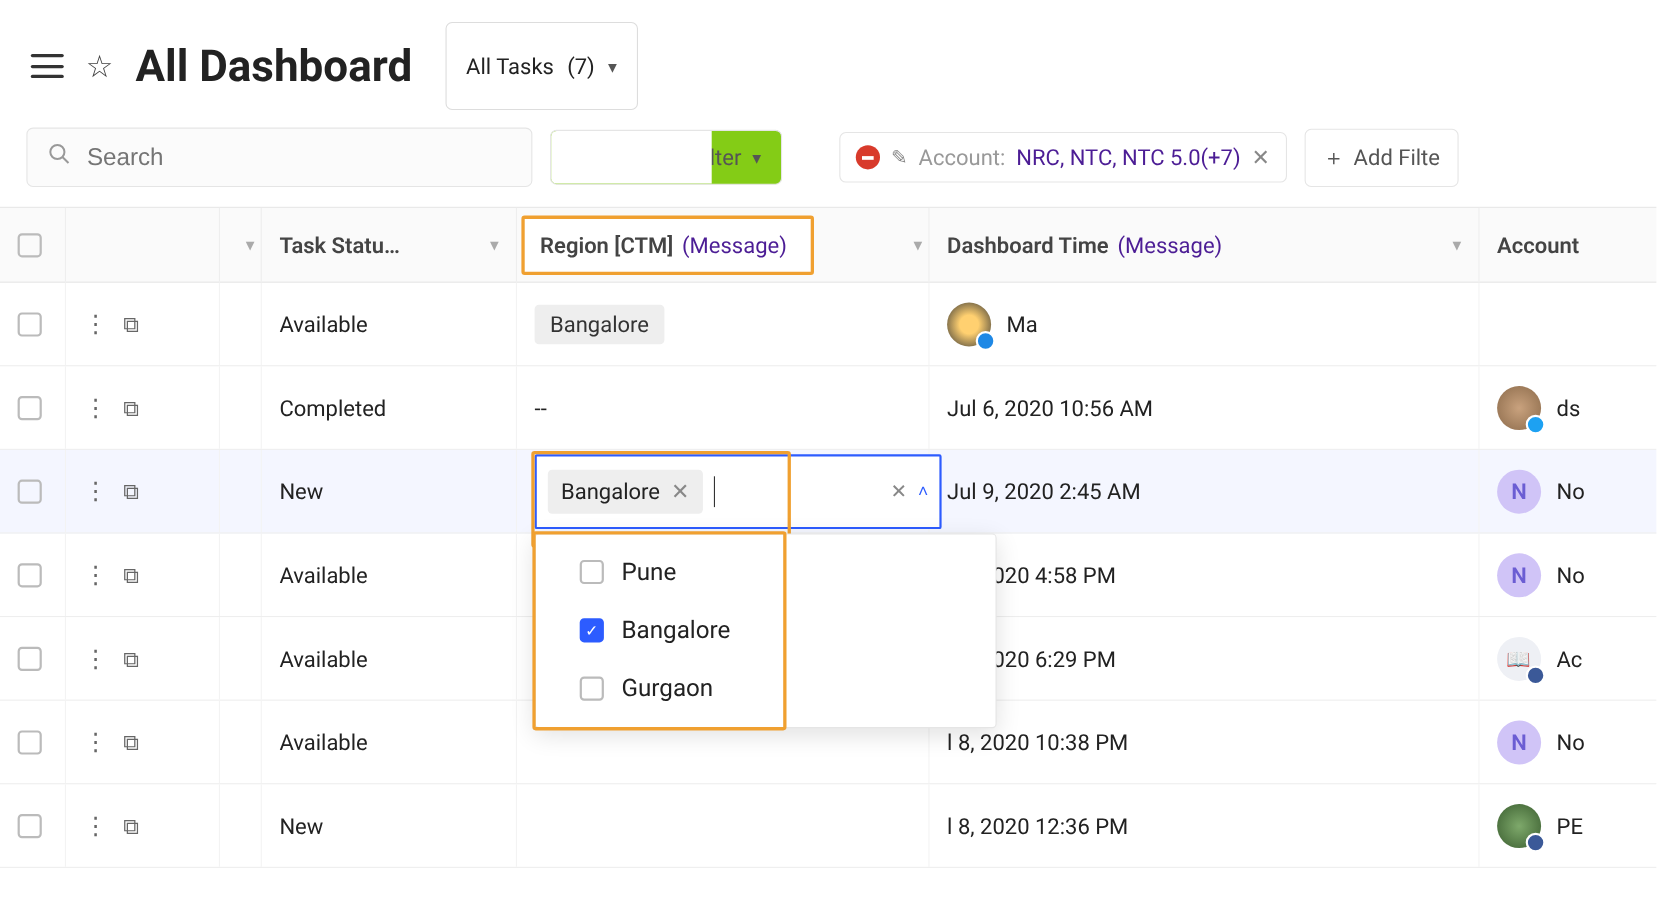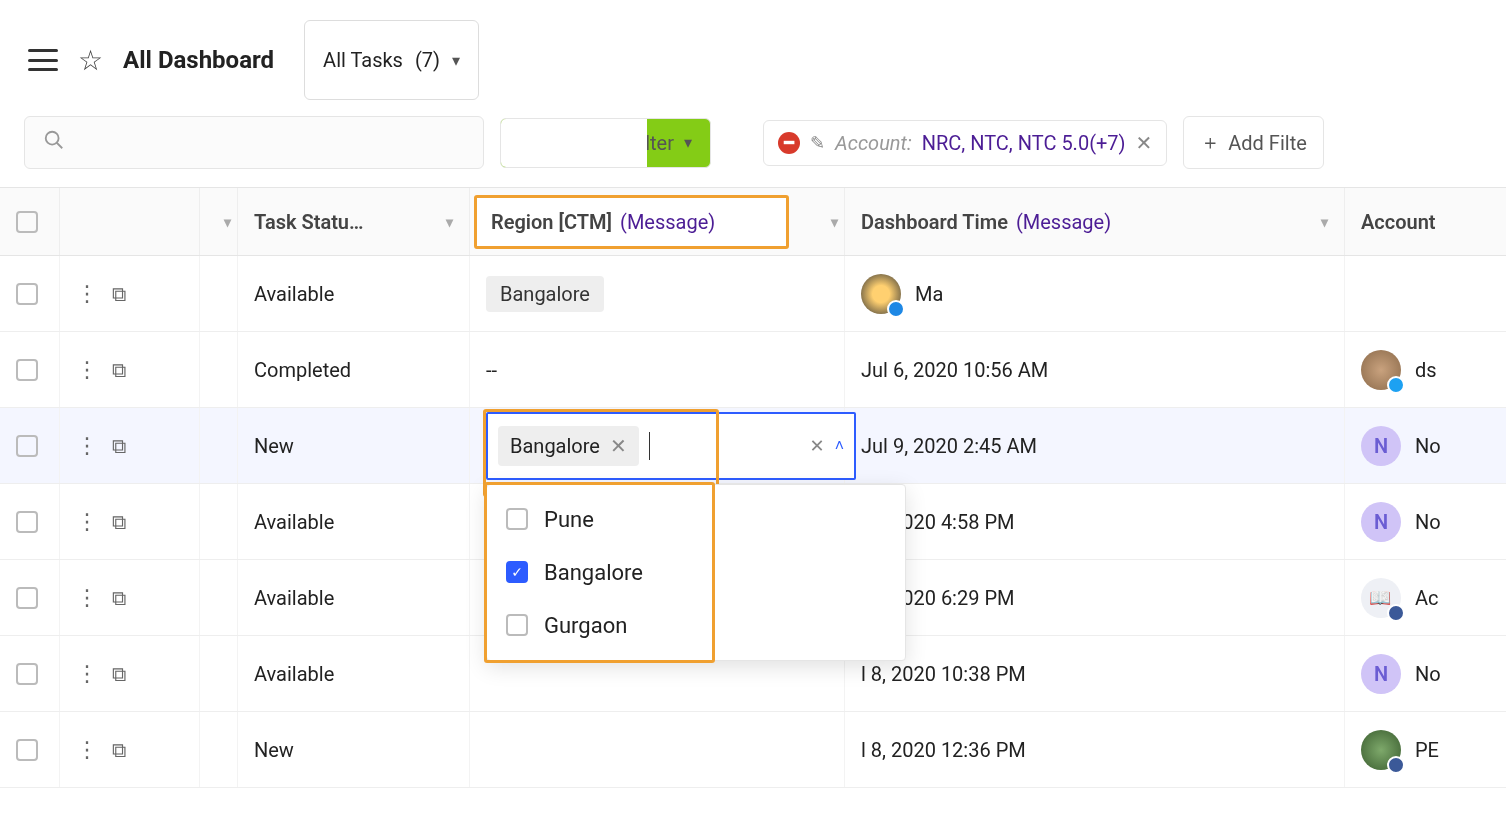--- a/index.html
+++ b/index.html
@@ -2,33 +2,33 @@
 <html><head>
 <meta charset="utf-8">
 <style>
   * { box-sizing: border-box; margin: 0; padding: 0; }
   body { font-family: -apple-system, BlinkMacSystemFont, "Segoe UI", Roboto, sans-serif; font-size: 16px; color: #222; background: #fff; width: 1506px; }
   
   .topbar { display: flex; align-items: center; padding: 20px 28px 10px; gap: 20px; }
   .hamburger { width: 30px; height: 22px; display: flex; flex-direction: column; justify-content: space-between; cursor: pointer; }
   .hamburger span { display: block; height: 3px; background: #333; border-radius: 2px; }
   .star-icon { font-size: 28px; color: #444; cursor: pointer; }
-  .page-title { font-size: 24px; font-weight: 700; color: #222; }
+  .page-title { font-size: 40px; font-weight: 700; color: #222; }
   .tasks-dropdown { margin-left: 10px; border: 1px solid #ddd; border-radius: 6px; padding: 27px 18px; display: flex; align-items: center; gap: 12px; font-size: 20px; cursor: pointer; }
   .chev { font-size: 16px; color: #555; }
   
   .filterbar { display: flex; align-items: center; padding: 6px 24px 18px; gap: 16px; }
   .search-box { display: flex; align-items: center; border: 1px solid #e5e5e5; border-radius: 6px; padding: 12px 18px; width: 460px; background: #fbfbfb; }
   .search-box input { border: none; outline: none; font-size: 22px; flex: 1; background: transparent; color: #888; }
   .search-icon { font-size: 22px; color: #999; margin-right: 14px; }
   .quick-filter { border: 1px solid #e5e5e5; border-radius: 6px; padding: 12px 18px; background: #84cc16; display: flex; align-items: center; gap: 10px; font-size: 20px; color: #555; position: relative; overflow: hidden; width: 211px; justify-content: flex-end;}
   .quick-filter .blur { position: absolute; left: 0; top: 0; bottom: 0; width: 70%; background: #fff; }
   .filter-chip { display: flex; align-items: center; border: 1px solid #e5e5e5; border-radius: 6px; padding: 10px 14px; background: #fff; font-size: 20px; gap: 10px; }
   .filter-chip .stop-icon { width: 22px; height: 22px; border-radius: 50%; background: #d83a2b; display: inline-flex; align-items: center; justify-content: center; color: #fff; font-weight: bold; font-size: 16px; }
-  .filter-chip .label { color: #999; font-style: italic; }
+  .filter-chip .label { color: #999; }
   .filter-chip .value { color: #4c1d95; }
   .filter-chip .close { color: #888; font-size: 20px; cursor: pointer; }
   .filter-chip .edit-icon { color: #888; font-size: 18px; }
   .add-filter { border: 1px solid #e5e5e5; border-radius: 6px; padding: 12px 16px; font-size: 20px; color: #555; display: flex; align-items: center; gap: 8px; cursor: pointer; white-space: nowrap; }
   
   .grid { border-top: 1px solid #e5e5e5; }
   .grid-header, .grid-row { display: grid; grid-template-columns: 60px 140px 38px 232px 375px 500px 200px; align-items: center; }
   .grid-header { background: #fafafa; height: 68px; border-bottom: 1px solid #e5e5e5; font-weight: 600; color: #444; font-size: 20px; }
   .grid-header .cell { display: flex; align-items: center; gap: 8px; padding: 0 16px; height: 100%; border-right: 1px solid #eee; }
   .grid-header .cell .sub { color: #4c1d95; font-weight: 400; }
@@ -56,21 +56,21 @@
   .combobox { position: relative; }
   .combo-input { border: 2.5px solid #2d5cff; background: #fff; display: flex; align-items: center; padding: 8px 10px; gap: 10px; width: 370px; height: 68px; border-radius: 2px; }
   .combo-input .chip { background: #eee; padding: 8px 12px; border-radius: 4px; display: inline-flex; align-items: center; gap: 10px; font-size: 20px; }
   .combo-input .chip .x { color: #888; cursor: pointer; }
   .combo-input .cursor { width: 1px; height: 28px; background: #333; }
   .combo-input .spacer { flex: 1; }
   .combo-input .clear { color: #888; font-size: 18px; cursor: pointer; }
   .combo-input .toggle { color: #2d5cff; font-size: 16px; cursor: pointer; }
   .combo-highlight { position: absolute; border: 3px solid #f0a030; border-radius: 3px; pointer-events: none; }
   .dropdown { position: absolute; top: 72px; left: 0; width: 420px; background: #fff; border: 1px solid #e5e5e5; border-radius: 4px; box-shadow: 0 6px 22px rgba(0,0,0,0.12); z-index: 10; padding: 8px 0; }
-  .dropdown .option { display: flex; align-items: center; gap: 16px; padding: 14px 19px; font-size: 22px; cursor: pointer; }
+  .dropdown .option { display: flex; align-items: center; gap: 16px; padding: 14px 40px; font-size: 22px; cursor: pointer; }
   .dropdown .option .cb { width: 22px; height: 22px; border: 2px solid #bbb; border-radius: 4px; flex-shrink: 0; }
   .dropdown .option .cb.checked { background: #2d5cff; border-color: #2d5cff; display: flex; align-items: center; justify-content: center; color: #fff; font-size: 14px; }
   .dd-highlight { position: absolute; border: 3px solid #f0a030; border-radius: 3px; pointer-events: none; left: -3px; top: -3px; right: 190px; bottom: -3px; }
 </style>
 </head>
 <body>
 
 <div class="topbar">
   <div class="hamburger">
       <span></span>
@@ -87,20 +87,21 @@
 </div>
 
 <div class="filterbar">
   <div class="search-box">
     <span class="search-icon">
       <svg width="22" height="22" viewBox="0 0 24 24" fill="none" stroke="#999" stroke-width="2">
           <circle cx="10" cy="10" r="7"></circle>
           <line x1="21" y1="21" x2="15" y2="15"></line>
         </svg>
     </span>
+    <input placeholder="Search" style="">
   </div>
   <div class="quick-filter">
     <span class="blur"></span>
     <span>ilter</span>
     <span class="chev">▾</span>
   </div>
   <div style="flex:0 0 20px;"></div>
   <div class="filter-chip">
     <span class="stop-icon">━</span>
     <span class="edit-icon">✎</span>
@@ -121,21 +122,21 @@
       </div>
     <div class="cell"></div>
     <div class="cell" style="padding:0 6px;">
         <span class="sort">▾</span>
       </div>
     <div class="cell">
       <span>Task Statu…</span>
       <span class="sort">▾</span>
     </div>
     <div class="cell" style="position:relative; padding:6px;">
-      <div class="highlight-col" style="display:flex;align-items:center;gap:8px;width:315px;">
+      <div class="highlight-col" style="display:flex;align-items:center;gap:8px;width:266px;">
         <span style="font-weight:600;">Region [CTM]</span>
         <span class="sub">(Message)</span>
       </div>
       <span class="sort">▾</span>
     </div>
     <div class="cell">
       <span>Dashboard Time</span>
       <span class="sub">(Message)</span>
       <span class="sort">▾</span>
     </div>

